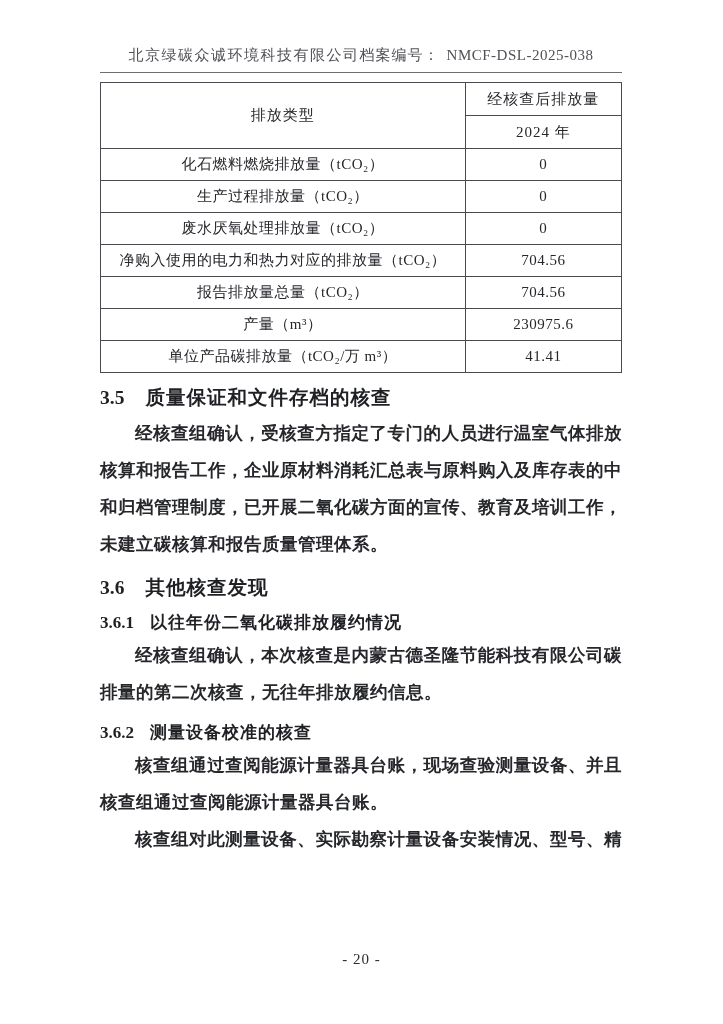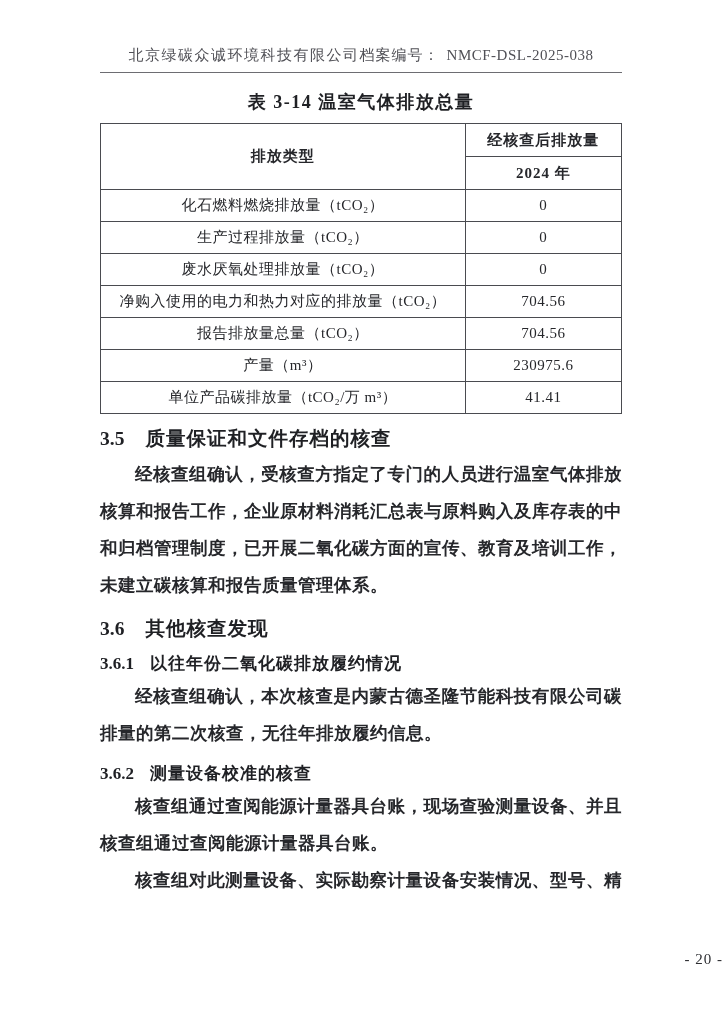--- a/index.html
+++ b/index.html
@@ -53,21 +53,21 @@
     border: 1px solid #4a4b50;
     text-align: center;
     vertical-align: middle;
     font-size: 15px;
     color: #26272b;
     padding: 3px 4px;
     height: 25px;
     letter-spacing: 0.5px;
   }
   .ghg-table thead th {
-    font-weight: bold;
+    font-weight: normal;
     height: 26px;
     letter-spacing: 1px;
   }
   
   #sections { margin-top: 2px; }
   .heading1 {
     font-weight: bold;
     font-size: 19.5px;
     color: #1f2024;
     margin: 11px 0 4px 0;
@@ -95,37 +95,36 @@
     white-space: normal;
     text-align: justify;
     text-align-last: justify;
   }
   
   .doc-footer {
     position: absolute;
     left: 0;
     right: 0;
     bottom: 56px;
-    text-align: right;
+    text-align: center;
     font-size: 15px;
     color: #2c2d31;
     letter-spacing: 1px;
   }
 </style>
 </head>
 <body>
 
 <div class="page">
 
   <header class="doc-header">
     <span>北京绿碳众诚环境科技有限公司</span>
     <span class="file-no"><span>档案编号：</span><span class="file-no-value">NMCF-DSL-2025-038</span></span>
   </header>
 
-  <div class="table-title">表 3-14  温室气体排放总量</div>
 
   <table class="ghg-table">
     <colgroup>
       <col style="width:70%">
       <col style="width:30%">
     </colgroup>
     <thead>
       <tr>
         <th rowspan="2">排放类型</th>
         <th>经核查后排放量</th>

